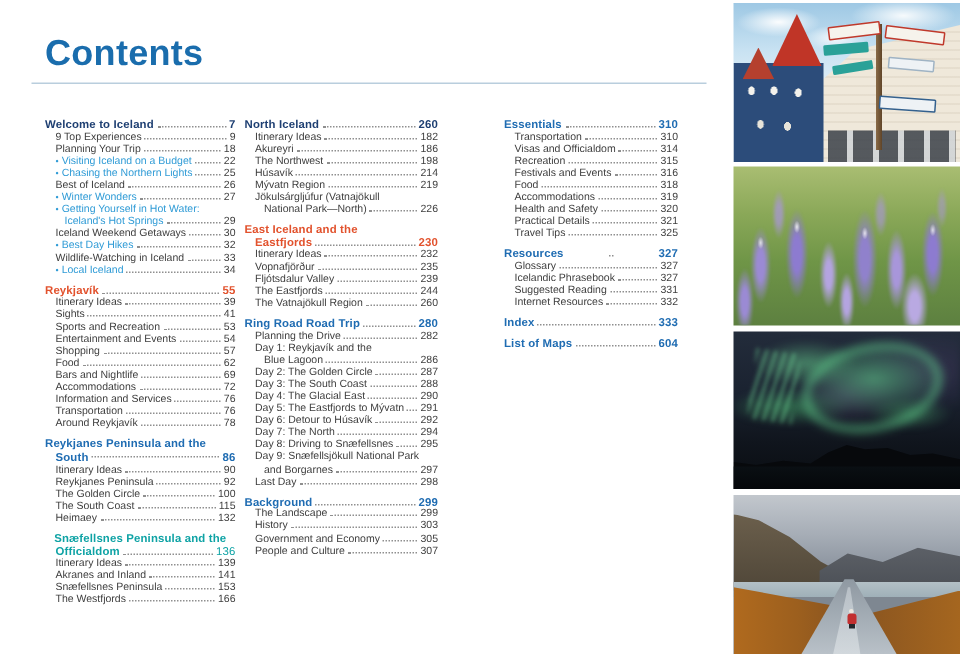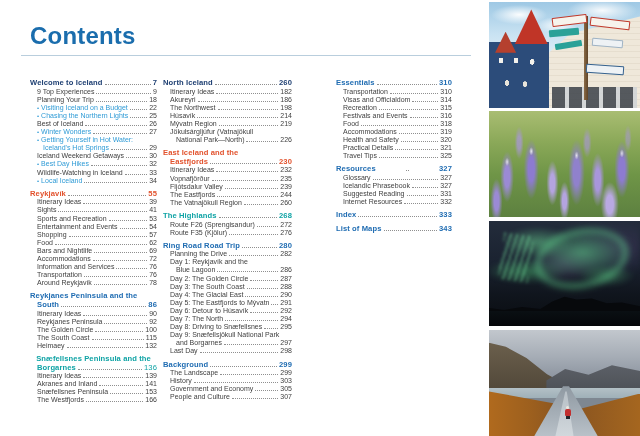--- a/index.html
+++ b/index.html
@@ -253,21 +253,21 @@
         <div class="row item-row">
           <span class="lab">Around Reykjavík</span>
           <span class="dots"></span>
           <span class="pg">78</span>
         </div>
       </div>
       <div class="section">
         <div class="row sec-row" style="color: rgb(31, 108, 178);">
           <span class="lab">Reykjanes Peninsula and the</span>
         </div>
-        <div class="row sec-row cont" style="color: rgb(31, 108, 178);">
+        <div class="row sec-row cont" style="color: rgb(31, 108, 178); align-items: center;">
           <span class="lab">South</span>
           <span class="dots"></span>
           <span class="pg" style="color: rgb(31, 108, 178); font-weight: 700;">86</span>
         </div>
         <div class="row item-row">
           <span class="lab">Itinerary Ideas</span>
           <span class="dots"></span>
           <span class="pg">90</span>
         </div>
         <div class="row item-row">
@@ -289,21 +289,21 @@
           <span class="lab">Heimaey</span>
           <span class="dots"></span>
           <span class="pg">132</span>
         </div>
       </div>
       <div class="section">
         <div class="row sec-row" style="color: rgb(15, 163, 165); justify-content: center;">
           <span class="lab">Snæfellsnes Peninsula and the</span>
         </div>
         <div class="row sec-row cont" style="color: rgb(15, 163, 165);">
-          <span class="lab">Borgarnes</span>
+          <span class="lab">Officialdom</span>
           <span class="dots"></span>
           <span class="pg" style="color: rgb(15, 163, 165); font-weight: 400;">136</span>
         </div>
         <div class="row item-row">
           <span class="lab">Itinerary Ideas</span>
           <span class="dots"></span>
           <span class="pg">139</span>
         </div>
         <div class="row item-row">
           <span class="lab">Akranes and Inland</span>
@@ -392,37 +392,20 @@
           <span class="dots"></span>
           <span class="pg">244</span>
         </div>
         <div class="row item-row">
           <span class="lab">The Vatnajökull Region</span>
           <span class="dots"></span>
           <span class="pg">260</span>
         </div>
       </div>
       <div class="section">
-        <div class="row sec-row" style="color: rgb(15, 163, 165);">
-          <span class="lab">The Highlands</span>
-          <span class="dots"></span>
-          <span class="pg" style="color: rgb(15, 163, 165); font-weight: 700;">268</span>
-        </div>
-        <div class="row item-row">
-          <span class="lab">Route F26 (Sprengisandur)</span>
-          <span class="dots"></span>
-          <span class="pg">272</span>
-        </div>
-        <div class="row item-row">
-          <span class="lab">Route F35 (Kjölur)</span>
-          <span class="dots"></span>
-          <span class="pg">276</span>
-        </div>
-      </div>
-      <div class="section">
         <div class="row sec-row" style="color: rgb(31, 108, 178);">
           <span class="lab">Ring Road Road Trip</span>
           <span class="dots"></span>
           <span class="pg" style="color: rgb(31, 108, 178); font-weight: 700;">280</span>
         </div>
         <div class="row item-row">
           <span class="lab">Planning the Drive</span>
           <span class="dots"></span>
           <span class="pg">282</span>
         </div>
@@ -595,21 +578,21 @@
         <div class="row sec-row" style="color: rgb(31, 108, 178);">
           <span class="lab">Index</span>
           <span class="dots"></span>
           <span class="pg" style="color: rgb(31, 108, 178); font-weight: 700;">333</span>
         </div>
       </div>
       <div class="section">
         <div class="row sec-row" style="color: rgb(31, 108, 178);">
           <span class="lab">List of Maps</span>
           <span class="dots"></span>
-          <span class="pg" style="color: rgb(31, 108, 178); font-weight: 700;">343</span>
+          <span class="pg" style="color: rgb(31, 108, 178); font-weight: 700;">604</span>
         </div>
       </div>
     </div>
 
   <div class="photo p1" title="Street scene with blue house, red turret roofs and a signpost with colorful directional signs">
     <div class="p1-clouds"></div>
     <div class="p1-cream"></div>
     <div class="p1-shops"></div>
     <div class="p1-bluehouse"></div>
     <div class="p1-turret"></div>

